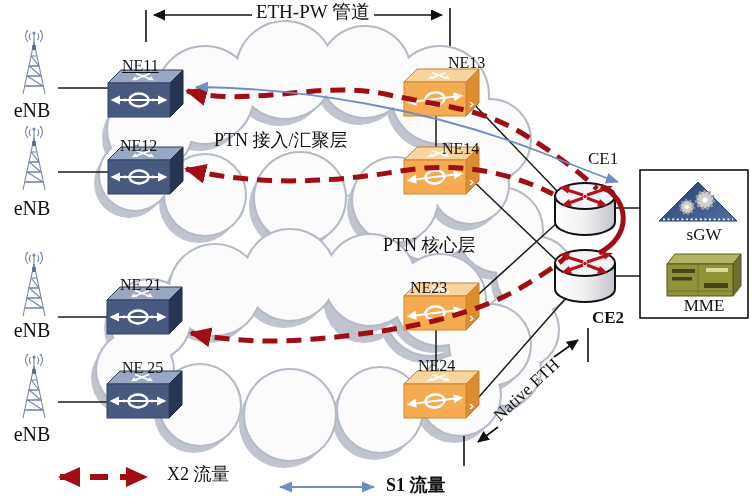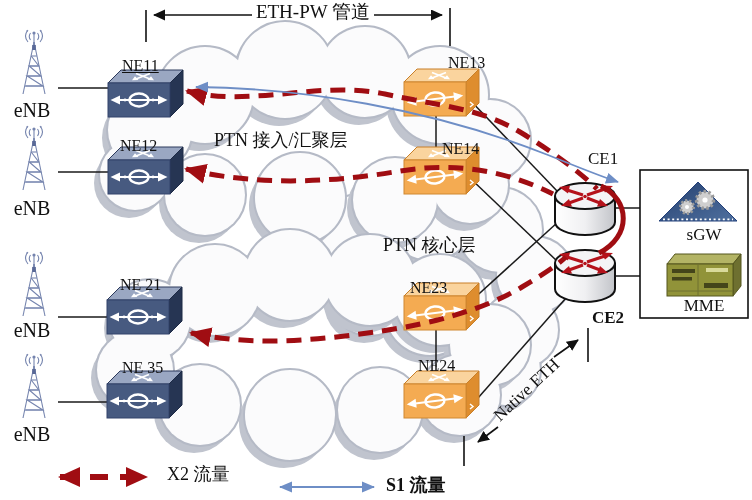--- a/index.html
+++ b/index.html
@@ -258,21 +258,21 @@
   <line x1="280" y1="487" x2="374" y2="487" stroke="#6e8ec6" stroke-width="2" marker-start="url(#mh-blue)" marker-end="url(#mh-blue)"></line>
 </svg>
 
 <div class="label dim-label" style="left:248px;top:2px;width:130px;">ETH-PW 管道</div>
 
 <div class="label node-label" style="left:122px;top:57px;text-decoration:underline;">NE11</div>
 <div class="label node-label" style="left:120px;top:137px;">NE12</div>
 <div class="label node-label" style="left:448px;top:54px;">NE13</div>
 <div class="label node-label" style="left:442px;top:140px;">NE14</div>
 <div class="label node-label" style="left:120px;top:276px;">NE 21</div>
-<div class="label node-label" style="left:122px;top:359px;">NE 35</div>
+<div class="label node-label" style="left:122px;top:359px;">NE 25</div>
 <div class="label node-label" style="left:410px;top:268px;margin-top:11px;">NE23</div>
 <div class="label node-label" style="left:418px;top:357px;">NE24</div>
 
 <div class="label ce-label" style="left:588px;top:150px;text-align:center;">CE1</div>
 <div class="label ce-label" style="left:592px;top:309px;font-weight:bold;">CE2</div>
 
 <div class="label equip-label" style="left:650px;top:226px;">sGW</div>
 <div class="label equip-label" style="left:650px;top:297px;">MME</div>
 
 <div class="label enb-label" style="left:10px;top:99px;">eNB</div>

